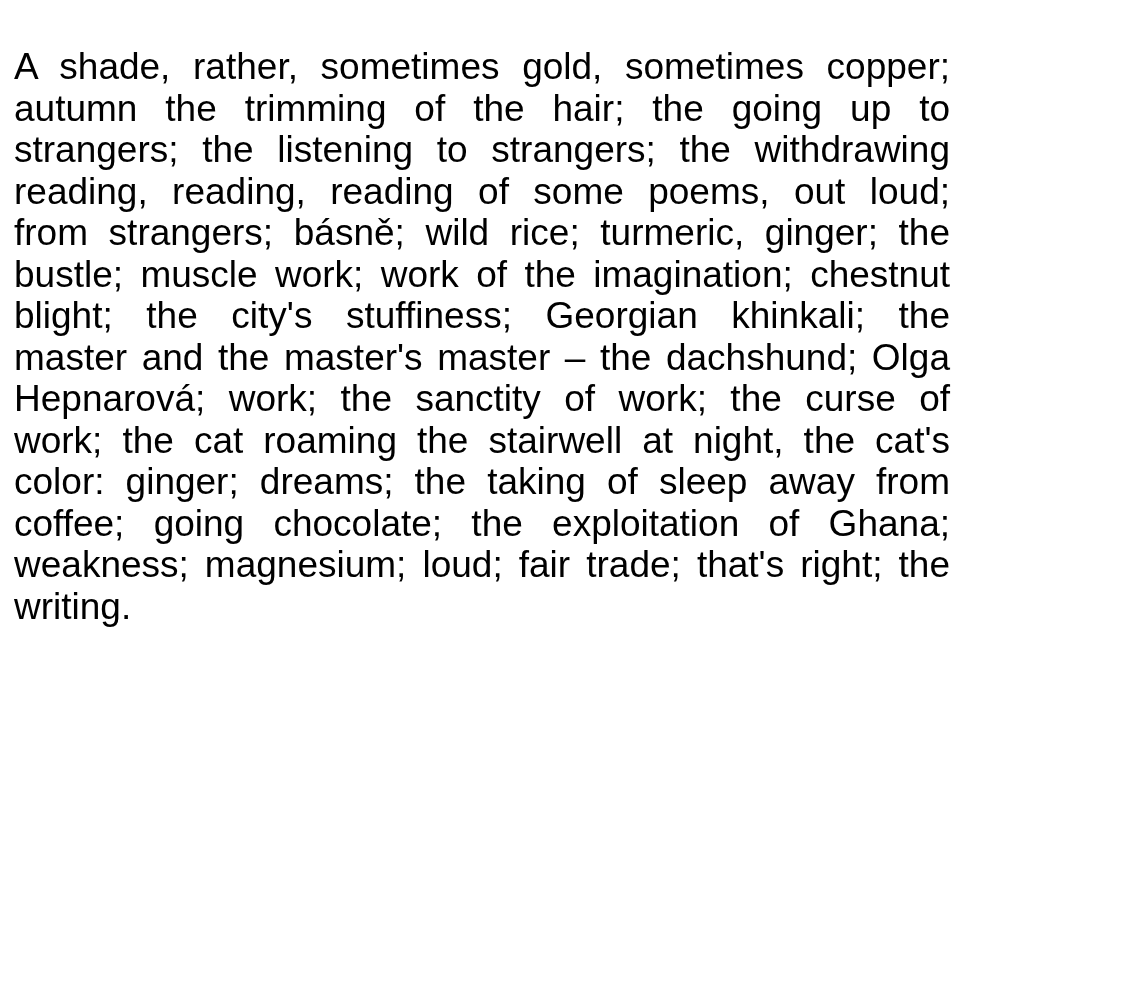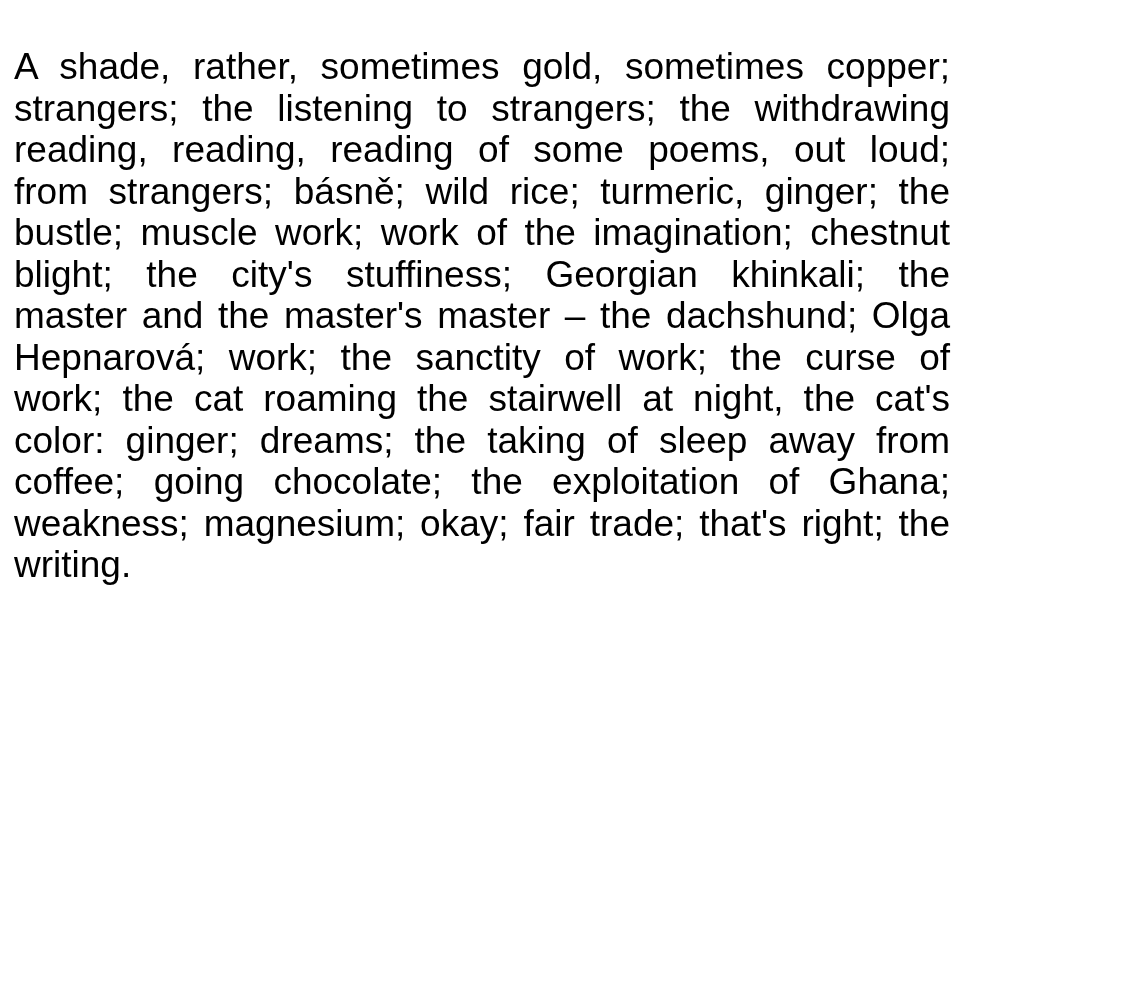--- a/index.html
+++ b/index.html
@@ -43,26 +43,27 @@
     text-align: left;
     text-align-last: left;
   }
 </style>
 </head>
 <body style="background: rgb(255, 255, 255);">
 
 <main class="page">
   <div class="paragraph" id="paragraph" style="color: rgb(0, 0, 0);">
       <div class="text-line">A shade, rather, sometimes gold, sometimes copper;</div>
+      <div class="text-line">autumn the trimming of the hair; the going up to</div>
       <div class="text-line">strangers; the listening to strangers; the withdrawing</div>
       <div class="text-line">reading, reading, reading of some poems, out loud;</div>
       <div class="text-line">from strangers; básně; wild rice; turmeric, ginger; the</div>
       <div class="text-line">bustle; muscle work; work of the imagination; chestnut</div>
       <div class="text-line">blight; the city's stuffiness; Georgian khinkali; the</div>
       <div class="text-line">master and the master's master – the dachshund; Olga</div>
       <div class="text-line">Hepnarová; work; the sanctity of work; the curse of</div>
       <div class="text-line">work; the cat roaming the stairwell at night, the cat's</div>
       <div class="text-line">color: ginger; dreams; the taking of sleep away from</div>
       <div class="text-line">coffee; going chocolate; the exploitation of Ghana;</div>
-      <div class="text-line">weakness; magnesium; okay; fair trade; that's right; the</div>
+      <div class="text-line">weakness; magnesium; loud; fair trade; that's right; the</div>
       <div class="text-line last">writing.</div>
     </div>
 </main>
 
 </body></html>

